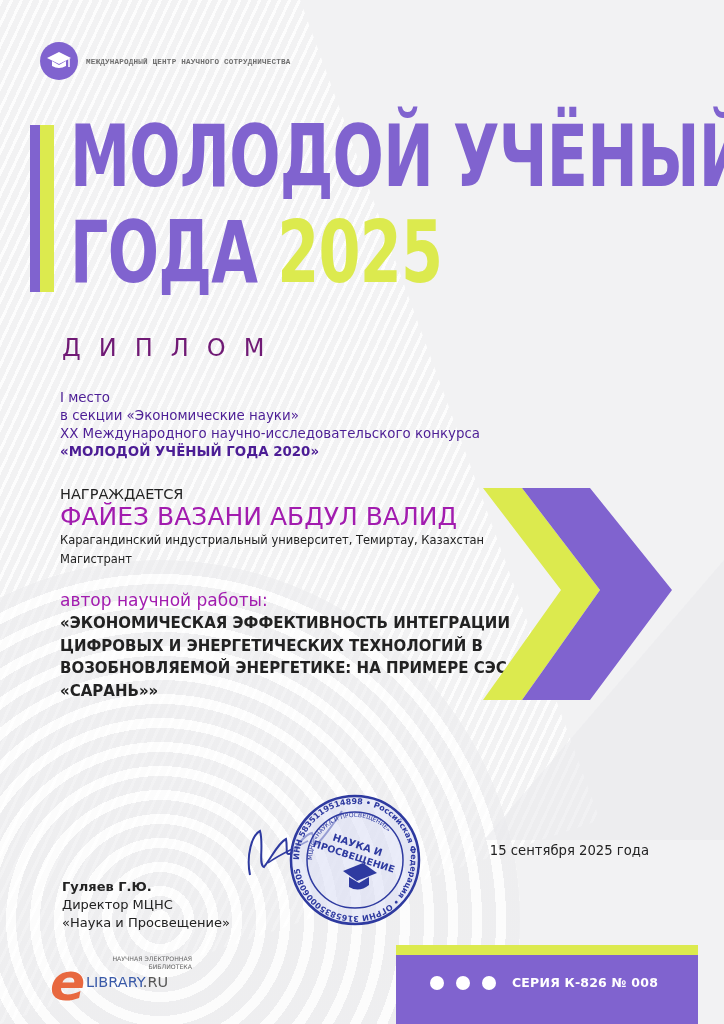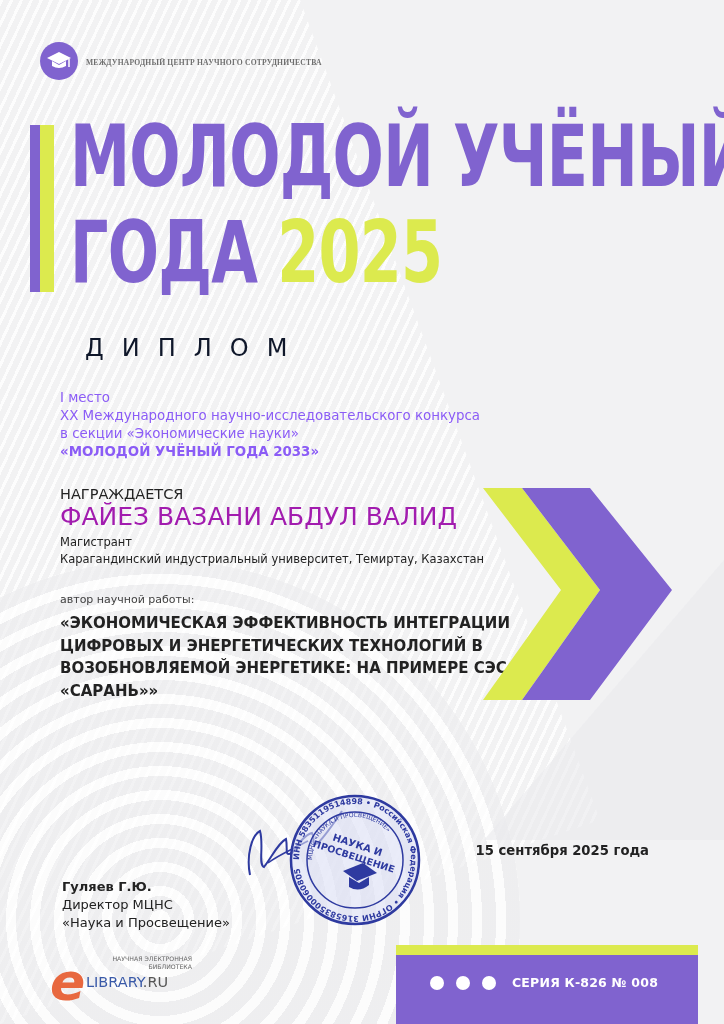--- a/index.html
+++ b/index.html
@@ -12,54 +12,54 @@
     background: repeating-radial-gradient(circle at 360px 360px, rgba(255,255,255,0.85) 0 10px, rgba(236,236,238,0.7) 10px 24px);
     opacity: 0.9; }
   .bg-tri { position: absolute; right: 0; top: 560px; width: 240px; height: 280px; background: #e9e9ec;
     clip-path: polygon(100% 0, 100% 100%, 0 100%); opacity: .6; }
 
   .logo { position: absolute; left: 40px; top: 42px; display: flex; align-items: center; }
   .logo-circle { width: 38px; height: 38px; border-radius: 50%; background: #8063cf; display:flex; align-items:center; justify-content:center; }
   .logo-text { margin-left: 8px; }
   .logo-title { font-family: "DejaVu Sans", sans-serif; font-size: 20px; letter-spacing: -0.3px; color: #1a1a1a; line-height: 22px; }
   .logo-title b { font-weight: bold; }
-  .logo-sub { font-size: 7.6px; font-weight: bold; color: #6e6e6e; letter-spacing: 0.2px; margin-top: 2px; font-family: Liberation Serif, serif; }
+  .logo-sub { font-size: 7.6px; font-weight: bold; color: #6e6e6e; letter-spacing: 0.2px; margin-top: 2px; font-family: Liberation Mono, monospace; }
 
   .bar-purple { position: absolute; left: 30px; top: 125px; width: 10px; height: 167px; background: #8063cf; }
   .bar-yellow { position: absolute; left: 40px; top: 125px; width: 14px; height: 167px; background: #dcea4e; }
 
   .title { position: absolute; left: 70px; top: 108px; font-family: "DejaVu Sans Condensed", "Liberation Sans Narrow", "Liberation Sans", sans-serif; font-weight: bold; font-size: 86px; line-height: 96px; color: #8063cf; letter-spacing: -1px; transform: scaleX(0.78); transform-origin: left top; white-space: nowrap; }
   .title .year { color: #dcea4e; }
 
-  .diplom { position: absolute; left: 62px; top: 334px; font-size: 24px; color: #0f172a; letter-spacing: 18px; margin-left: 23px; }
+  .diplom { position: absolute; left: 62px; top: 334px; font-size: 24px; color: #701a75; letter-spacing: 18px; }
 
-  .award { position: absolute; left: 60px; top: 389px; font-size: 13.4px; line-height: 18px; color: #8b5cf6; }
+  .award { position: absolute; left: 60px; top: 389px; font-size: 13.4px; line-height: 18px; color: #4c1d95; }
   .award .bold { font-weight: bold; }
 
   .recipient { position: absolute; left: 60px; top: 486px; }
   .recip-label { font-size: 14.5px; color: #222; }
   .recip-name { font-size: 25px; color: #a21caf; line-height: 30px; }
   .recip-pos { font-size: 11.5px; color: #222; line-height: 17px; margin-top: 2px; }
 
   .work { position: absolute; left: 60px; top: 590px; width: 460px; }
-  .work-label { font-size: 11px; line-height: 20px; color: #404040; }
+  .work-label { font-size: 17px; line-height: 20px; color: #a21caf; }
   .work-title { font-size: 15px; font-weight: bold; line-height: 22.5px; color: #222; margin-top: 2px; }
 
   .chevron-y { position: absolute; left: 483px; top: 488px; width: 190px; height: 212px; background: #dcea4e;
      clip-path: polygon(0 0, 39px 0, 117px 102px, 39px 212px, 0 212px, 78px 102px); }
   .chevron-p { position: absolute; left: 522px; top: 488px; width: 160px; height: 212px; background: #8063cf;
      clip-path: polygon(0 0, 68px 0, 150px 102px, 68px 212px, 0 212px, 78px 102px); }
 
   .signer { position: absolute; left: 62px; top: 840px; font-size: 13px; line-height: 18px; color: #222; margin-top: 38px; }
   .signer .bold { font-weight: bold; }
   .signature { position: absolute; left: 238px; top: 805px; width: 110px; height: 80px; }
   .stamp { position: absolute; left: 287px; top: 793px; width: 136px; height: 134px; }
 
   .date-block { position: absolute; right: 75px; top: 842px; text-align: right; font-size: 13.2px; line-height: 18px; color: #222; }
-  .date-block .bold { font-weight: bold; }
+  .date-block .bold { font-weight: normal; }
 
   .elib { position: absolute; left: 50px; top: 950px; width: 180px; height: 60px; }
   .elib-e { position: absolute; left: 0; top: 6px; font-family: "DejaVu Sans", sans-serif; font-weight: bold; font-size: 52px; color: #e8683f; line-height: 52px; font-style: italic; }
   .elib-top { position: absolute; left: 36px; top: 5px; font-size: 6.2px; color: #666; text-align: right; width: 106px; line-height: 8px; }
   .elib-main { position: absolute; left: 36px; top: 24px; font-size: 14.5px; font-weight: normal; color: #3a5aa8; letter-spacing: 0px; }
   .elib-main .ru { color: #555; }
 
   .series { position: absolute; left: 370px; top: 945px; width: 302px; height: 99px; background: #8063cf; margin-left: 26px; }
   .series-strip { position: absolute; left: 0; top: 0; width: 100%; height: 10px; background: #dcea4e; }
   .series-content { position: absolute; left: 34px; top: 30px; display: flex; align-items: center; }
@@ -91,30 +91,30 @@
 
 <div class="title">
   <div>МОЛОДОЙ УЧЁНЫЙ</div>
   <div><span>ГОДА </span><span class="year">2025</span></div>
 </div>
 
 <div class="diplom">ДИПЛОМ</div>
 
 <div class="award">
   <div>I место</div>
+  <div>в секции «Экономические науки»</div>
   <div>XX Международного научно-исследовательского конкурса</div>
-  <div>в секции «Экономические науки»</div>
-  <div class="bold">«МОЛОДОЙ УЧЁНЫЙ ГОДА 2033»</div>
+  <div class="bold">«МОЛОДОЙ УЧЁНЫЙ ГОДА 2020»</div>
 </div>
 
 <div class="recipient">
   <div class="recip-label">НАГРАЖДАЕТСЯ</div>
   <div class="recip-name">ФАЙЕЗ ВАЗАНИ АБДУЛ ВАЛИД</div>
+  <div class="recip-pos" style="margin-top:0">Карагандинский индустриальный университет, Темиртау, Казахстан</div>
   <div class="recip-pos">Магистрант</div>
-  <div class="recip-pos" style="margin-top:0">Карагандинский индустриальный университет, Темиртау, Казахстан</div>
 </div>
 
 <div class="work">
   <div class="work-label">автор научной работы:</div>
   <div class="work-title">«ЭКОНОМИЧЕСКАЯ ЭФФЕКТИВНОСТЬ ИНТЕГРАЦИИ ЦИФРОВЫХ И ЭНЕРГЕТИЧЕСКИХ ТЕХНОЛОГИЙ В ВОЗОБНОВЛЯЕМОЙ ЭНЕРГЕТИКЕ: НА ПРИМЕРЕ СЭС «САРАНЬ»»</div>
 </div>
 
 <div class="chevron-y"></div>
 <div class="chevron-p"></div>
 

